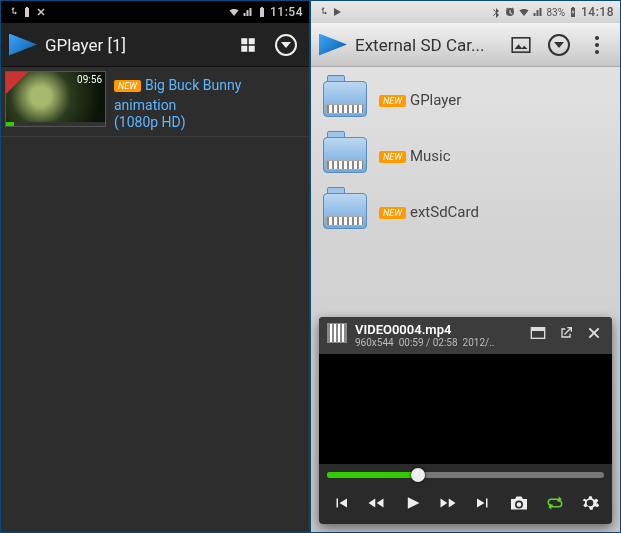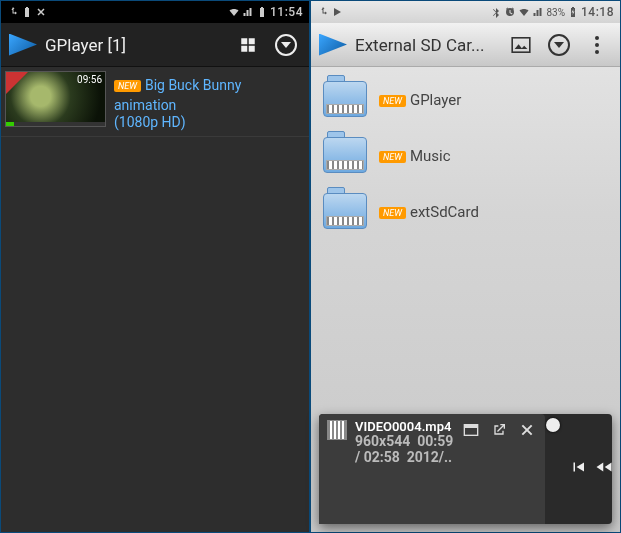--- a/index.html
+++ b/index.html
@@ -119,33 +119,33 @@
   background-image: repeating-linear-gradient(90deg,#888 0 2px,#fff 2px 5px);
 }
 .folder-label { color:#444; font-size:15px; }
 
 
 .mini-player {
   position:absolute; left:8px; right:8px; bottom:8px;
   background:#2a2a2a; border-radius:4px;
   box-shadow:0 4px 12px rgba(0,0,0,.5);
   color:#ddd;
-  display:flex; 
+  display:flex; flex-direction:column;
 }
 .mp-header {
   display:flex; align-items:flex-start; gap:8px;
   padding:6px 8px; background:#3c3c3c; border-radius:4px 4px 0 0;
 }
 .mp-thumb {
   width:20px; height:20px; background:#fff; border:1px solid #888;
   background-image: repeating-linear-gradient(90deg,#888 0 2px,#fff 2px 4px);
 }
 .mp-title-block { flex:1; line-height:1.1; }
 .mp-title { font-size:13px; font-weight:600; color:#fff;}
-.mp-sub { font-size:14px; color:#bbb;font-weight:bold; }
+.mp-sub { font-size:10px; color:#bbb; }
 .mp-hbtn { width:20px;height:20px;display:flex;align-items:center;justify-content:center;cursor:pointer;color:#ddd;}
 .mp-video { height:110px; background:#000; }
 .mp-seek { padding:0 8px; height:22px; display:flex; align-items:center; }
 .seek-track {
   flex:1; height:6px; background:#777; border-radius:3px; position:relative;
 }
 .seek-fill { position:absolute; left:0; top:0; bottom:0; width:33%; background:#3c0; border-radius:3px 0 0 3px;}
 .seek-thumb { position:absolute; left:33%; top:50%; width:14px;height:14px;background:#eee;border-radius:50%;transform:translate(-50%,-50%); box-shadow:0 0 3px #000;}
 .mp-controls {
   display:flex; justify-content:space-around; align-items:center;

